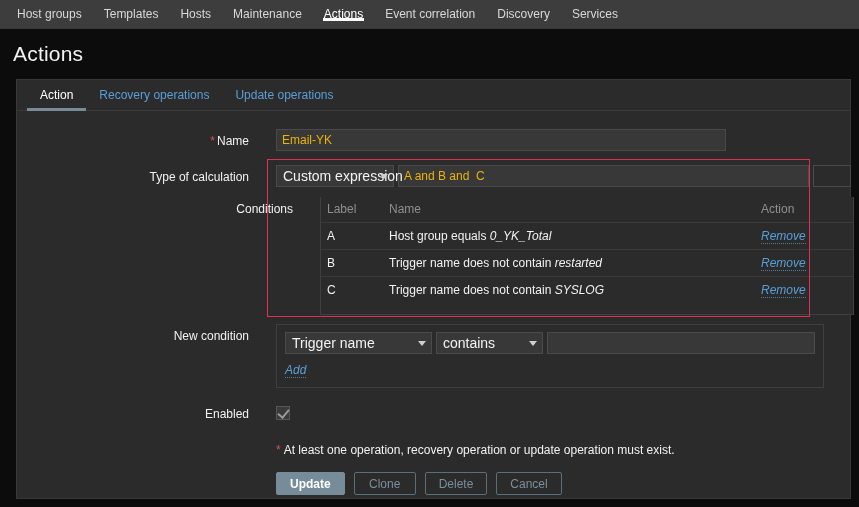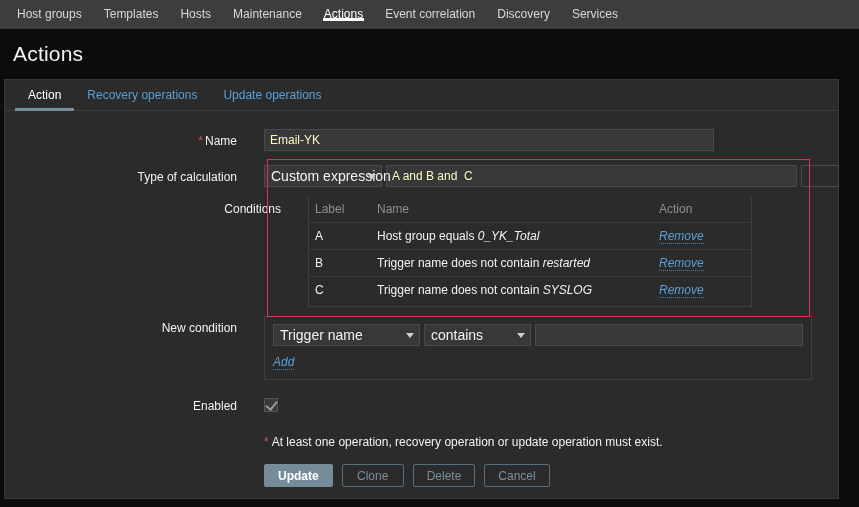--- a/index.html
+++ b/index.html
@@ -62,21 +62,21 @@
   .page-title {
     font-size: 21px;
     color: #f2f2f2;
     font-weight: normal;
     letter-spacing: .2px;
   }
 
   
   .panel {
     position: absolute;
-    left: 4px;
+    left: 16px;
     top: 79px;
     width: 835px;
     height: 420px;
     background: #2b2b2b;
     border: 1px solid #383838;
     box-sizing: border-box;
   }
   .tabbar {
     height: 31px;
     display: flex;
@@ -136,21 +136,21 @@
   .fld {
     flex: 1;
     position: relative;
   }
 
   
   .textinput {
     height: 22px;
     background: #383838;
     border: 1px solid #4a4a4a;
-    color: #fef9c3;
+    color: #eab308;
     font-family: "Liberation Sans", sans-serif;
     font-size: 12px;
     padding: 0 5px;
     box-sizing: border-box;
     outline: none;
   }
   .textinput::placeholder { color: #8a8a8a; }
   .name-input { width: 450px; }
 
   .select {
@@ -198,26 +198,26 @@
     width: 543px;
     height: 158px;
     border: 1px solid #e03050;
     box-sizing: border-box;
     pointer-events: none;
     z-index: 5;
   }
 
   
   .cond-wrap {
-    width: 444px;
+    width: 534px;
     border: 1px solid #3f3f3f;
     border-top: none;
     background: #2b2b2b;
     box-sizing: border-box;
-    padding-bottom: 3px;
+    padding-bottom: 11px;
   }
   table.cond {
     width: 100%;
     border-collapse: collapse;
     font-size: 12px;
   }
   table.cond th {
     text-align: left;
     font-weight: normal;
     color: #8f8f8f;

